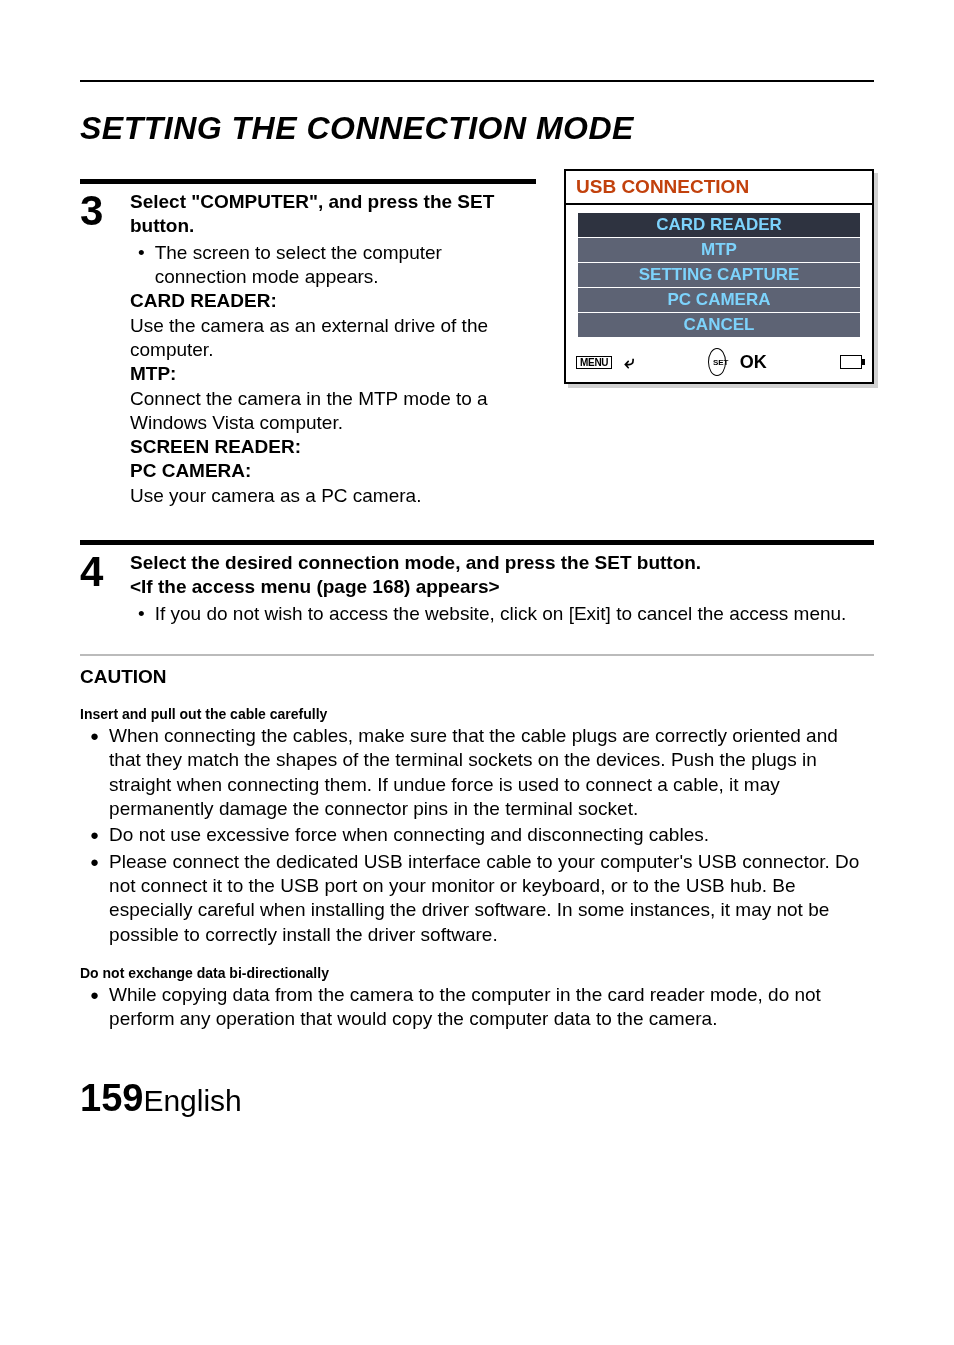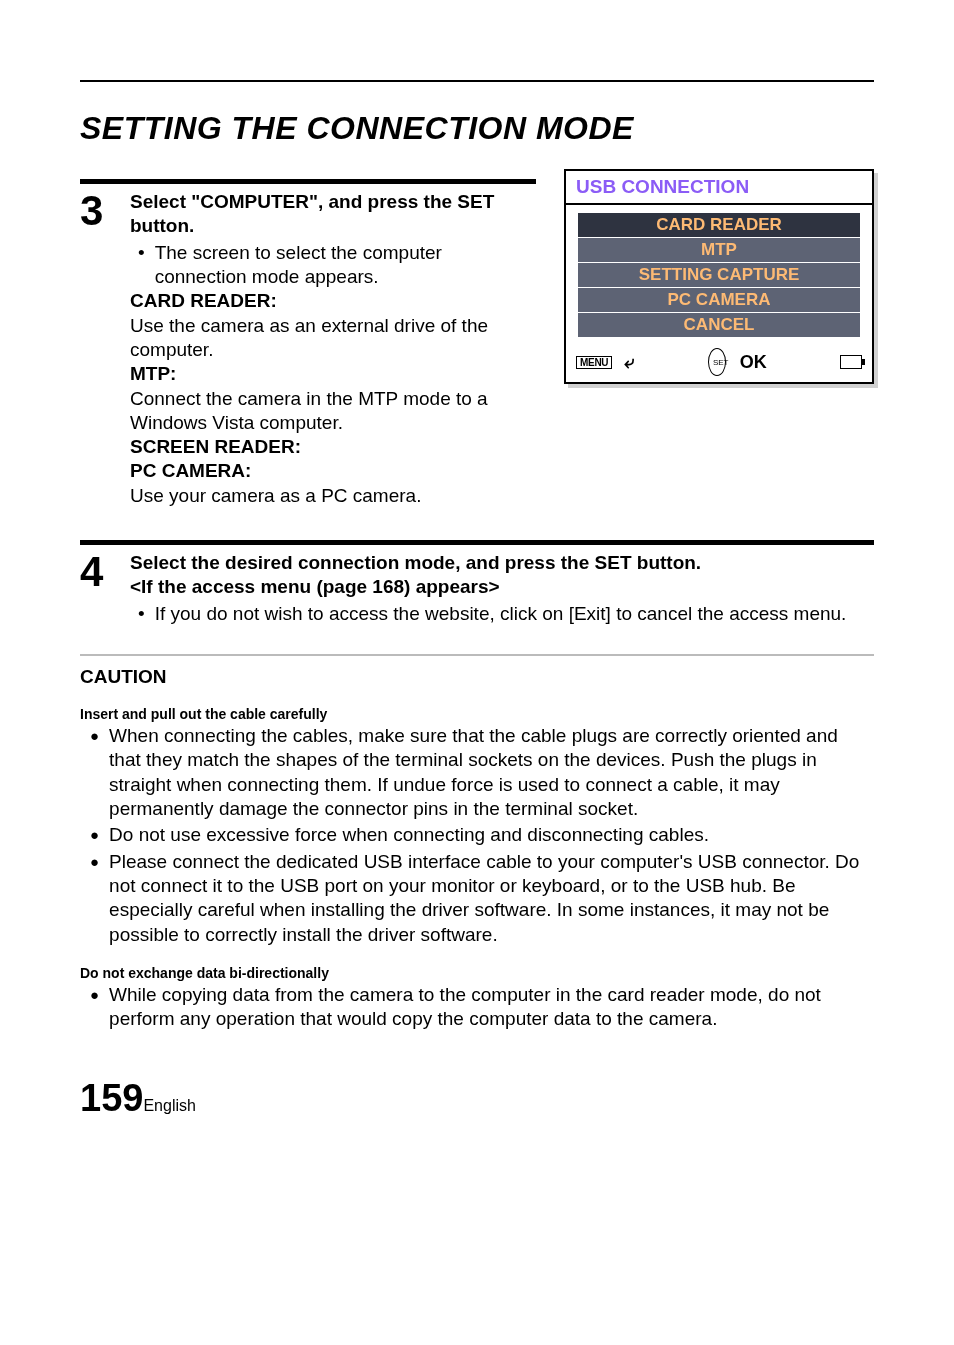--- a/index.html
+++ b/index.html
@@ -83,28 +83,28 @@
     .ui-box {
       border: 2px solid #000;
       box-shadow: 4px 4px 0 rgba(0,0,0,0.18);
       font-family: Arial, sans-serif;
     }
     .ui-title {
       border-bottom: 2px solid #000;
       padding: 5px 10px;
       font-size: 19px;
       font-weight: bold;
-      color: #8b5cf6;
+      color: #c2410c;
     }
     .ui-body {
       padding: 8px 12px 6px;
     }
     .ui-option {
       background: #5d6374;
-      color: #fdba74;
+      color: #7dd3fc;
       text-align: center;
       font-size: 17px;
       font-weight: bold;
       padding: 2px 0;
       margin-bottom: 1px;
     }
     .ui-option.selected {
       background: #2e3340;
     }
     .ui-footer {
@@ -127,21 +127,21 @@
     }
     .set-icon {
       display: inline-flex;
       align-items: center;
       justify-content: center;
       width: 18px;
       height: 28px;
       border: 1.5px solid #000;
       border-radius: 50%;
       font-size: 8px;
-      font-weight: normal;
+      font-weight: bold;
       padding-left: 8px;
     }
     .ok-text {
       font-size: 18px;
       font-weight: bold;
       margin-left: 2px;
     }
     .footer-spacer {
       flex: 1;
     }
@@ -193,21 +193,21 @@
     .footer {
       margin-top: 46px;
       display: flex;
       align-items: baseline;
     }
     .page-num {
       font-size: 38px;
       font-weight: bold;
     }
     .page-lang {
-      font-size: 16px;
+      font-size: 30px;
     }
   </style>
 </head>
 <body>
 
 <div class="page-rule"></div>
 <h1 class="page-title">SETTING THE CONNECTION MODE</h1>
 
 <div class="columns">
   <div class="col-left">

